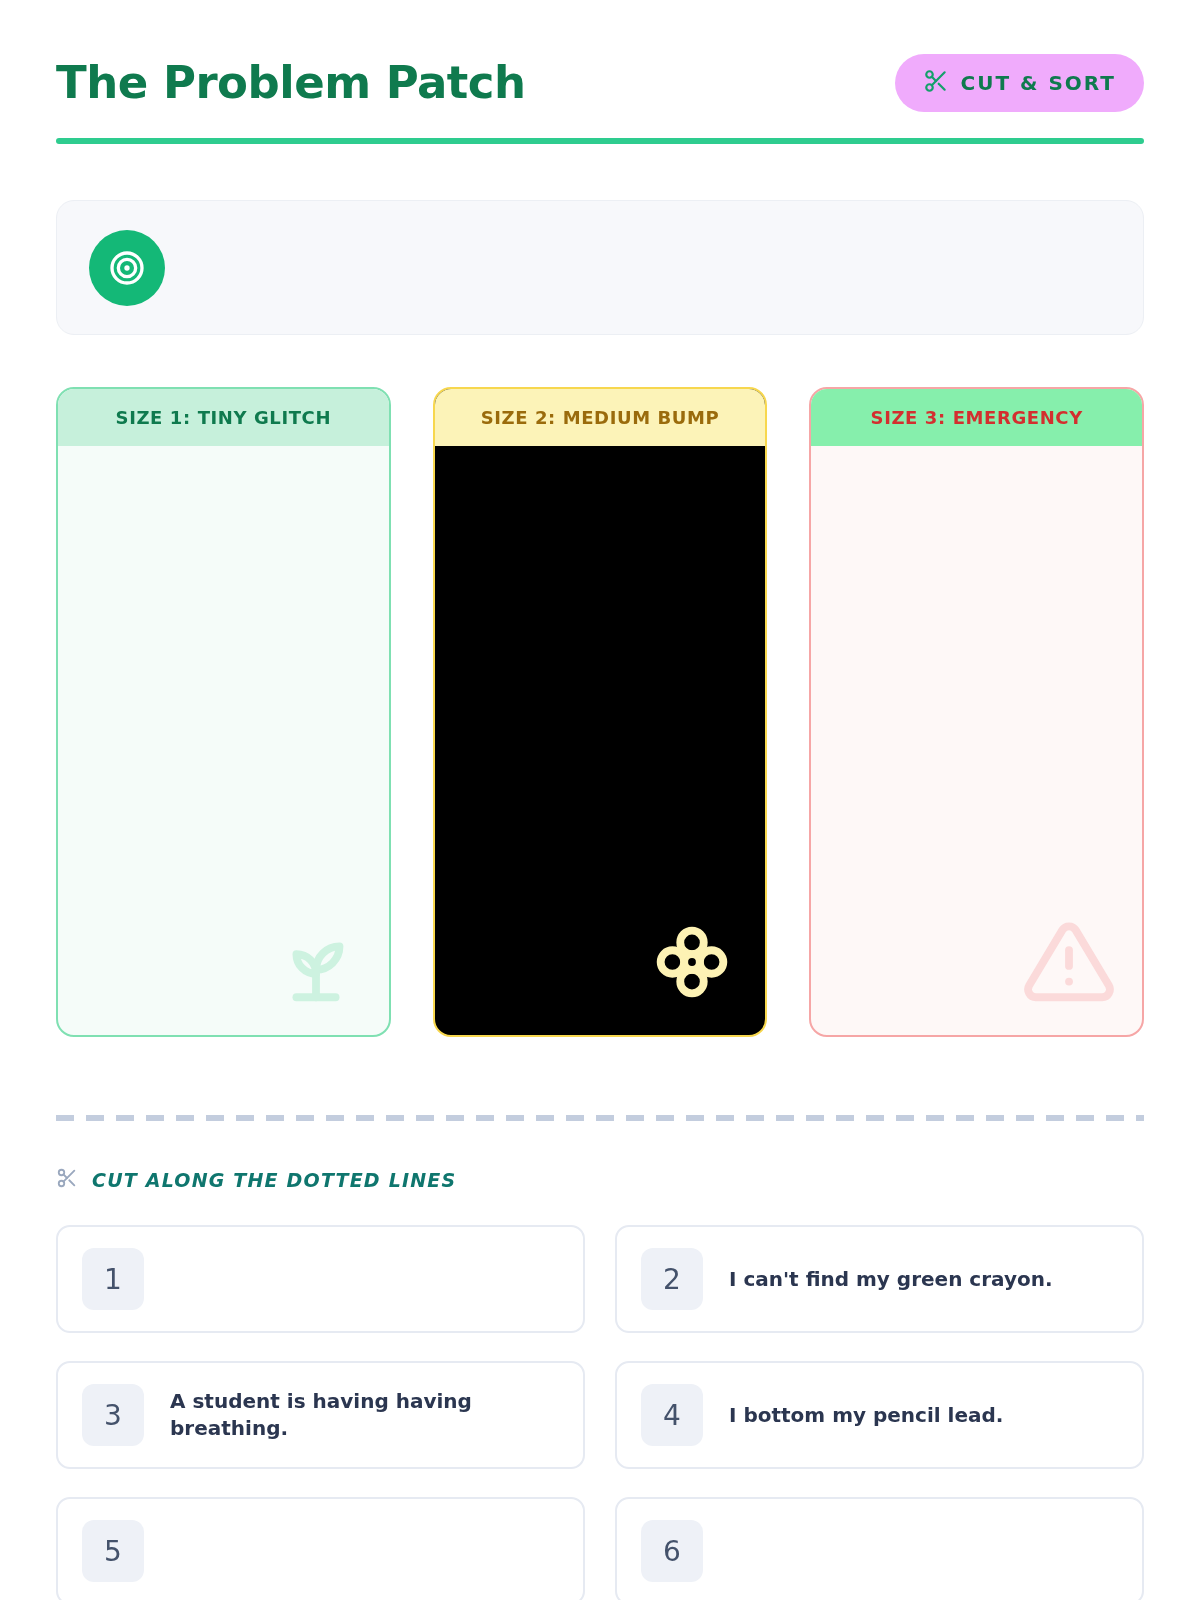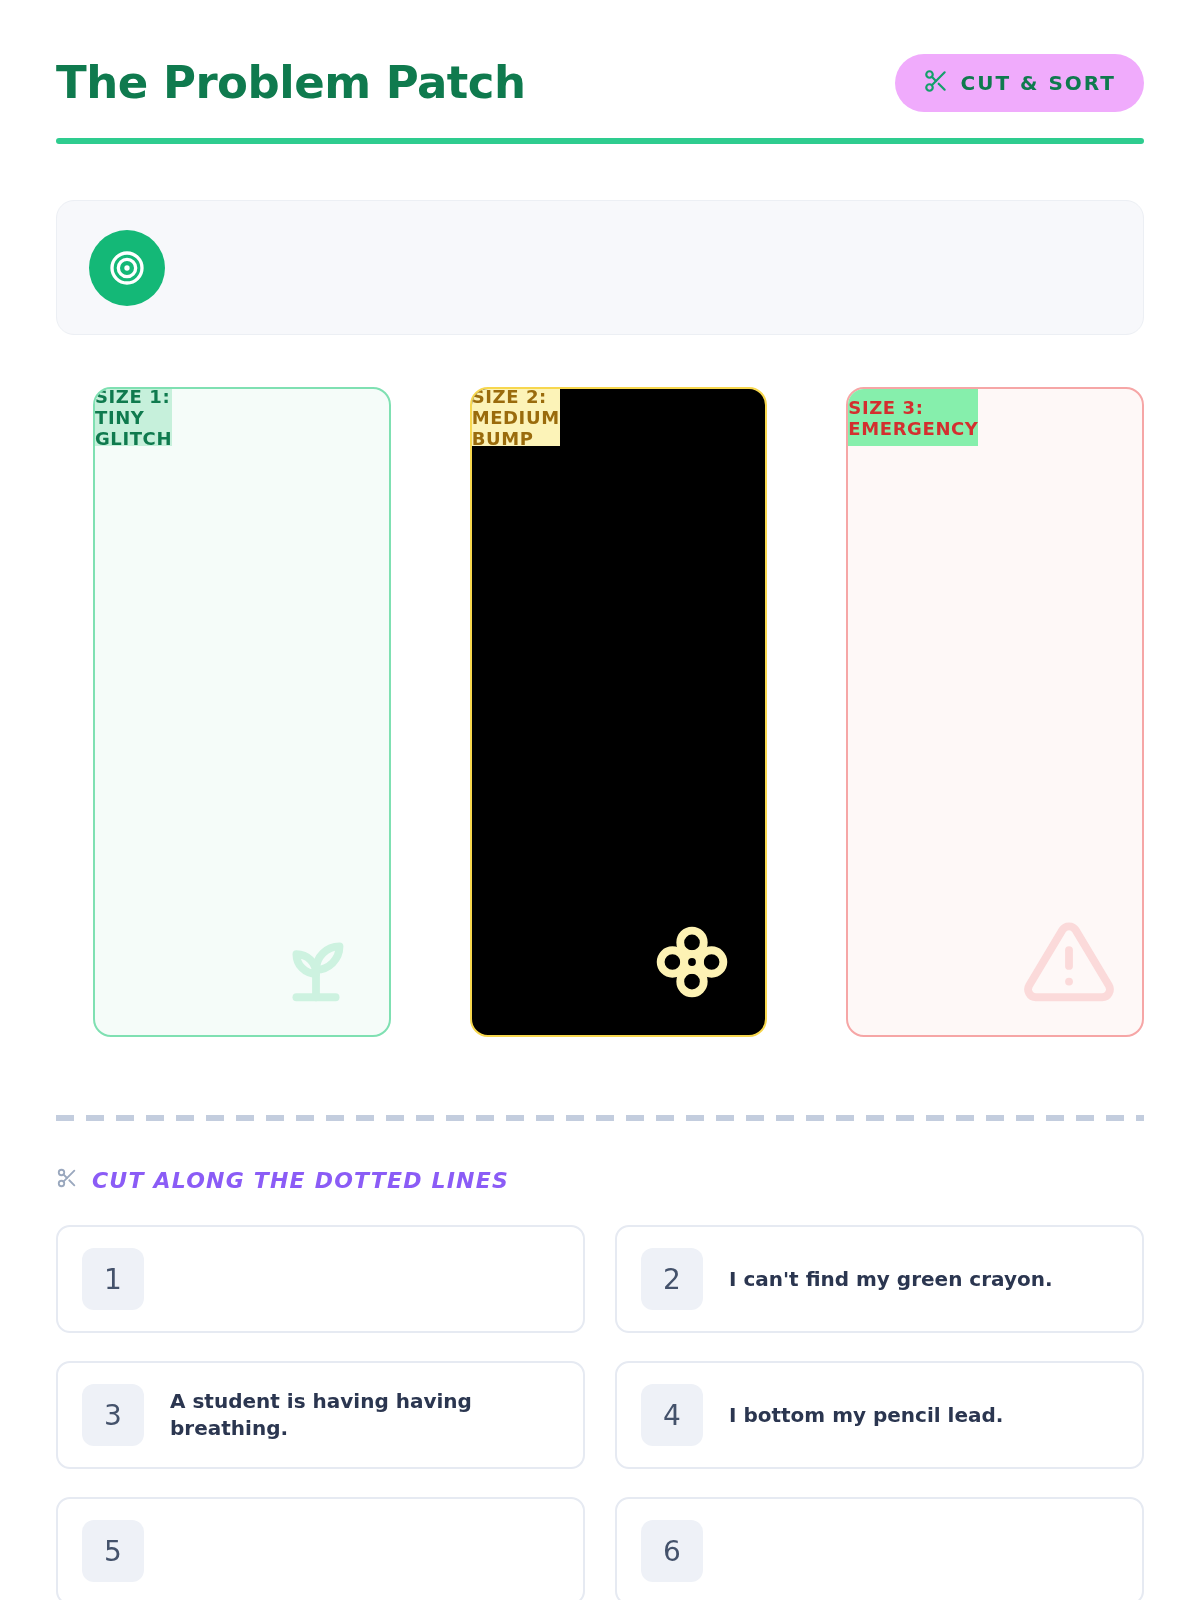--- a/index.html
+++ b/index.html
@@ -93,21 +93,21 @@
     gap: 42px;
   }
   .bucket {
     flex: 1 1 0;
     height: 650px;
     border-radius: 18px;
     border: 2px solid;
     overflow: hidden;
     position: relative;
     display: flex;
-    margin-left: 37px;
+    flex-direction: column;
   }
   .bucket-header {
     height: 57px;
     display: flex;
     align-items: center;
     justify-content: center;
     font-size: 18px;
     font-weight: 700;
     letter-spacing: 0.6px;
     flex: 0 0 57px;
@@ -139,25 +139,25 @@
     background-repeat: repeat-x;
   }
 
   .cut-hint {
     margin-top: 46px;
     display: flex;
     align-items: center;
     gap: 14px;
   }
   .cut-hint-label {
-    font-size: 22px;
+    font-size: 19px;
     font-weight: 700;
     font-style: italic;
     letter-spacing: 1.2px;
-    color: #8b5cf6;
+    color: #0f766e;
   }
 
   
   .cutout-grid {
     margin-top: 32px;
     display: grid;
     grid-template-columns: 1fr 1fr;
     gap: 28px 30px;
   }
   .cutout-card {

